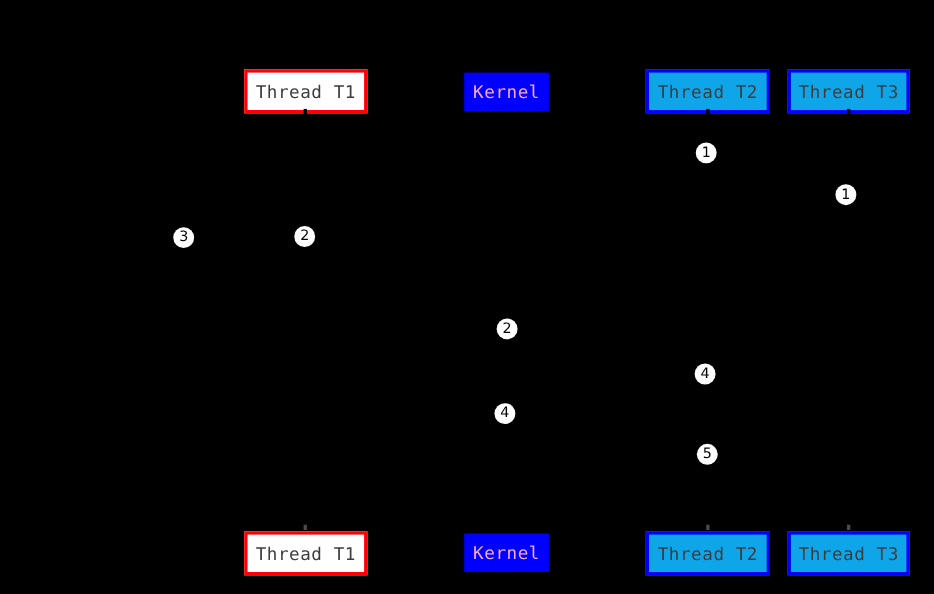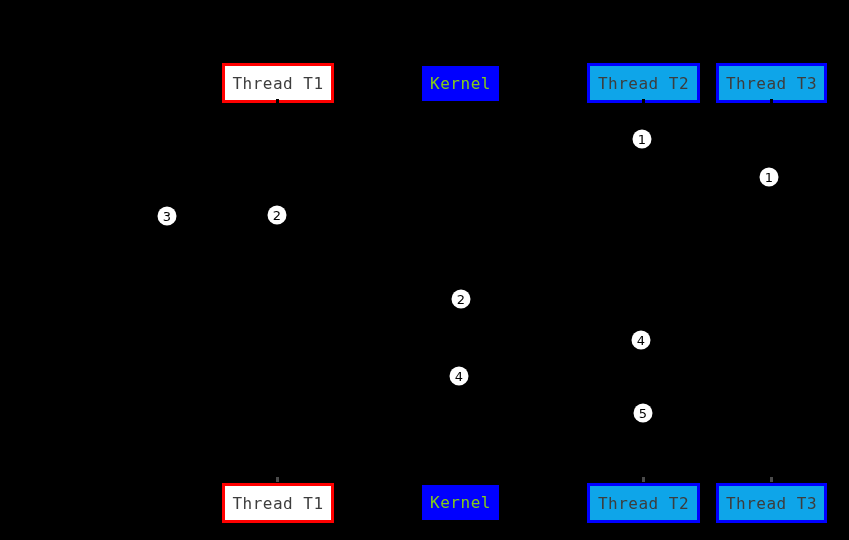--- a/index.html
+++ b/index.html
@@ -16,21 +16,21 @@
     box-sizing: border-box;
     display: flex;
     align-items: center;
     justify-content: center;
     font-size: 16px;
     letter-spacing: 0.5px;
     white-space: nowrap;
   }
   .b-red  { width: 112px; height: 40px; background: #ffffff; border: 3px solid #ff0000; color: #3d3d3d; }
   .b-blue { width: 112px; height: 40px; background: #0ea5e9; border: 3px solid #0000ff; color: #3d3d3d; }
-  .b-kernel { width: 77px; height: 35px; background: #0000ff; color: #84cc16; }
+  .b-kernel { width: 77px; height: 35px; background: #0000ff; color: #f9a8d4; }
 
   
   .p-t1-top { left: 222px; top: 63px; }
   .p-k-top  { left: 422px; top: 66px; }
   .p-t2-top { left: 587px; top: 63px; width: 113px; }
   .p-t3-top { left: 716px; top: 63px; width: 111px; }
   .p-t1-bot { left: 222px; top: 483px; }
   .p-k-bot  { left: 422px; top: 485px; }
   .p-t2-bot { left: 587px; top: 483px; width: 113px; }
   .p-t3-bot { left: 716px; top: 483px; width: 111px; }

